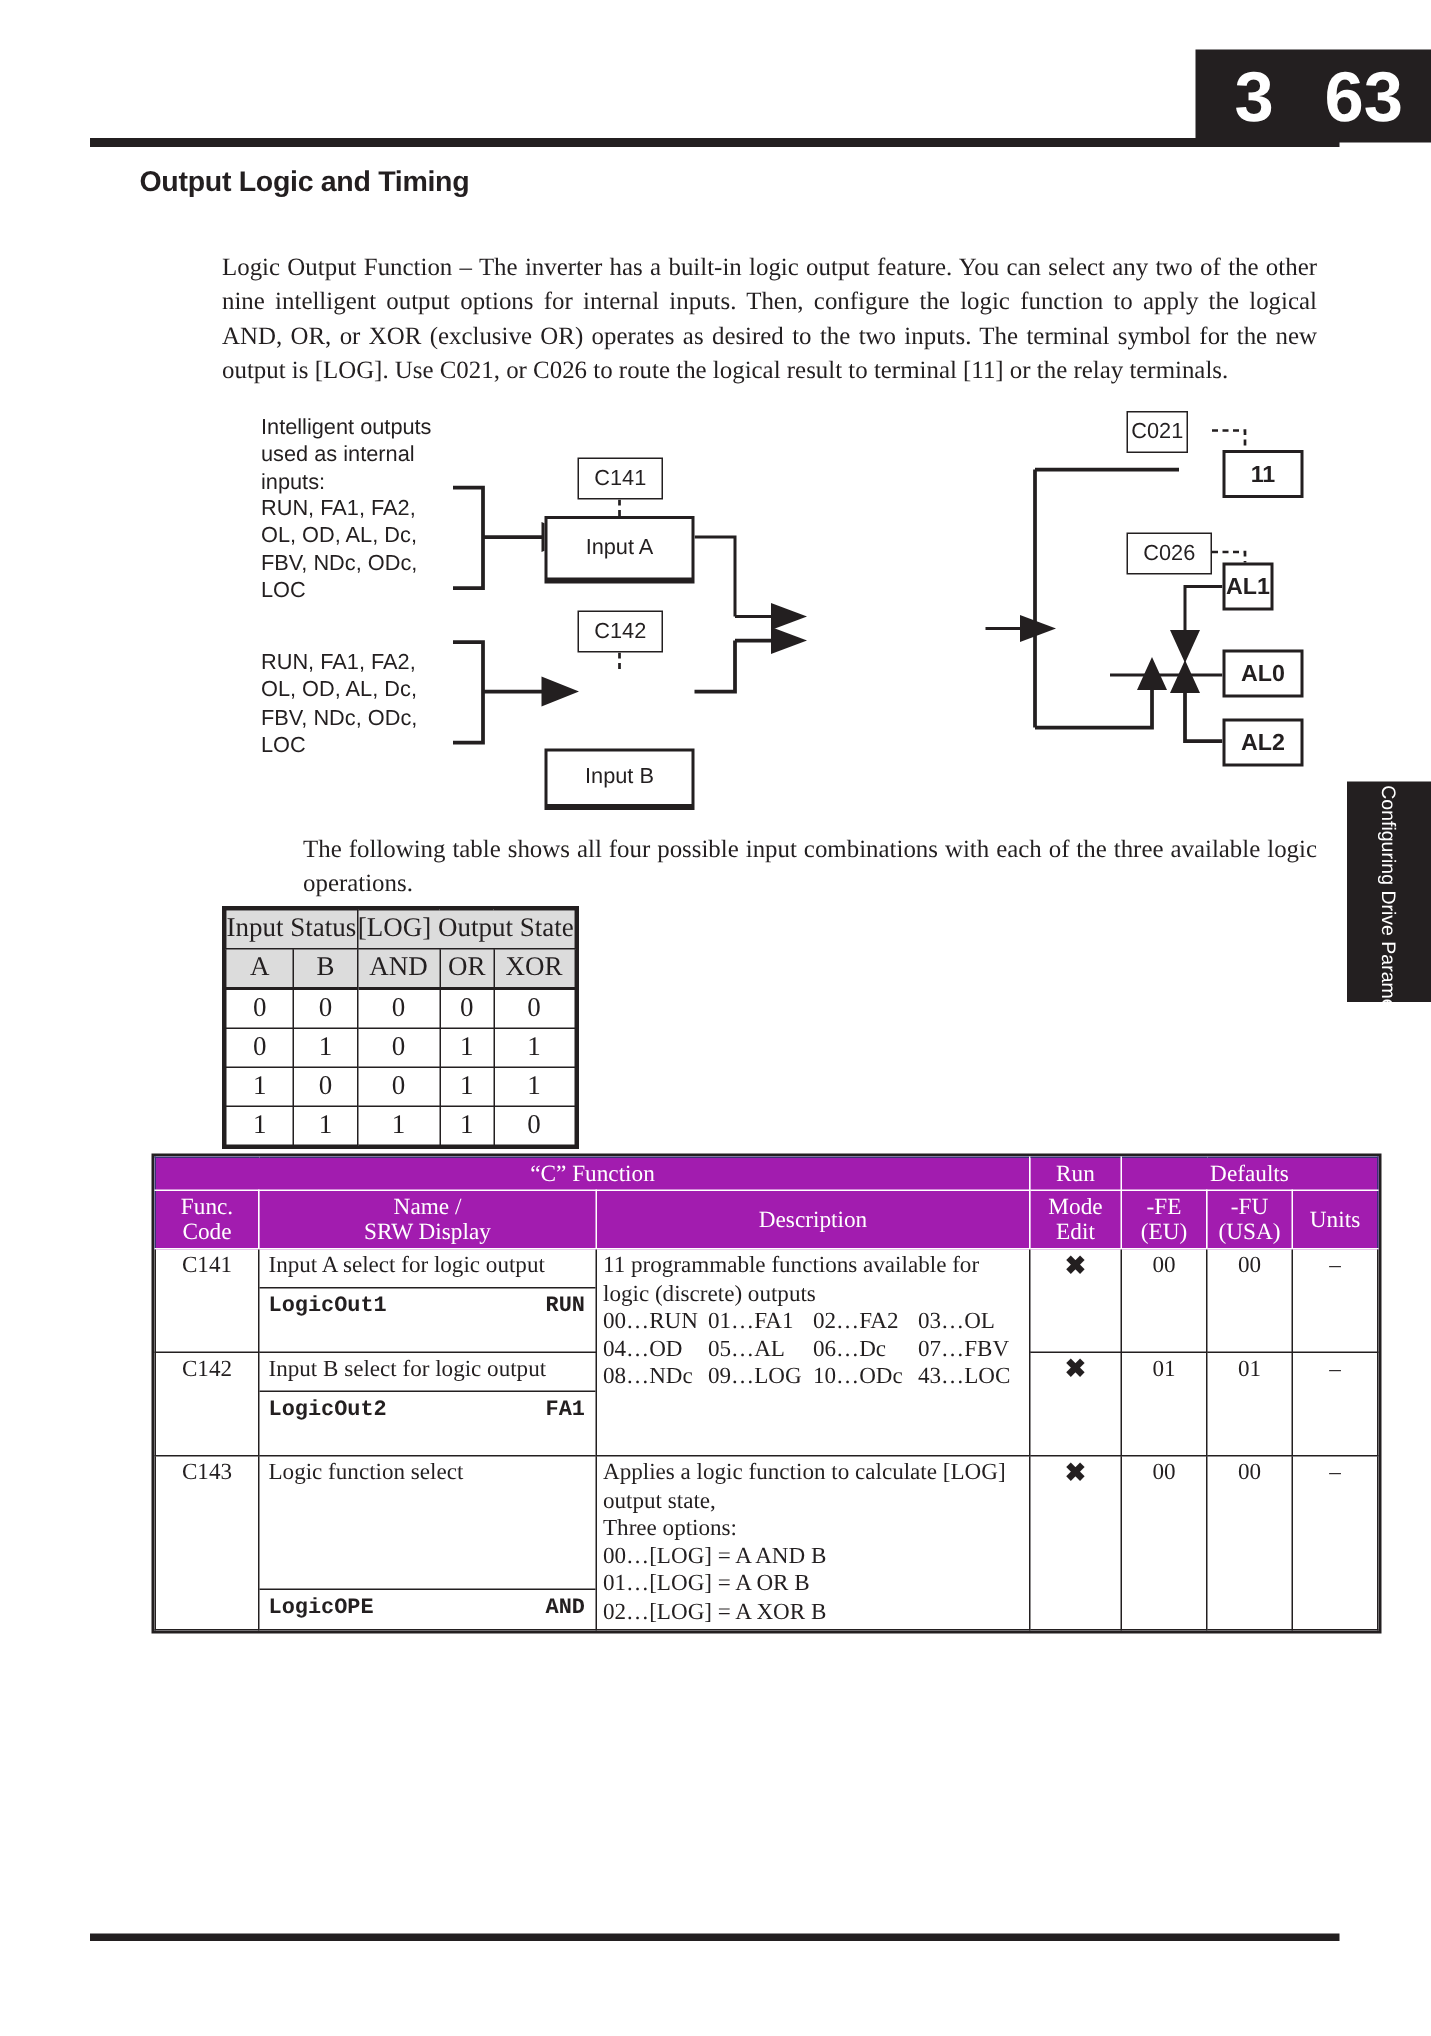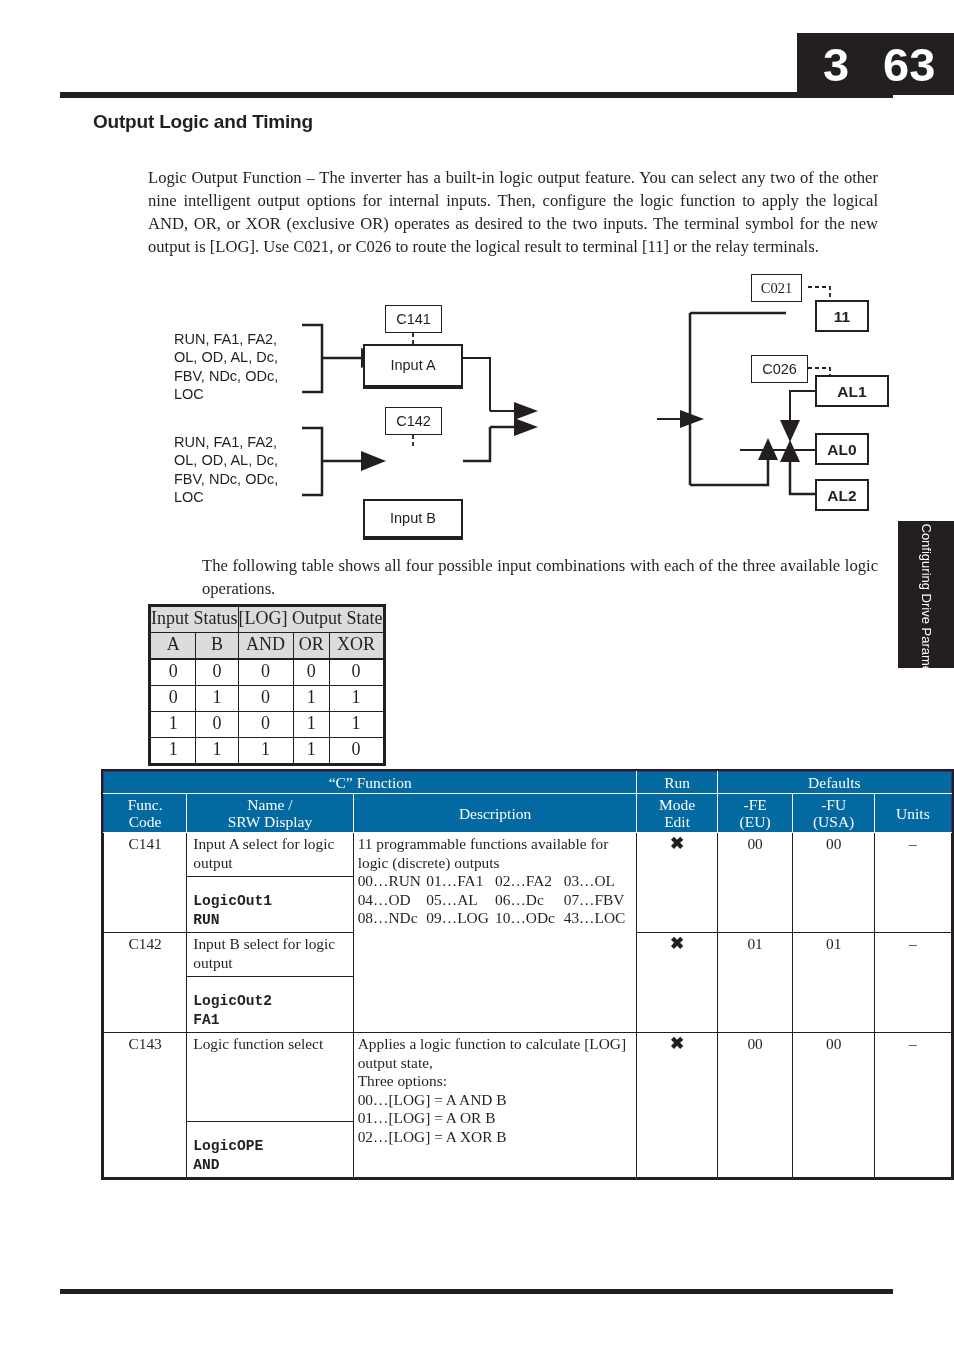--- a/index.html
+++ b/index.html
@@ -70,40 +70,40 @@
   #truth-wrap thead th{background:#dcdcdc;}
   #truth-wrap tbody tr:first-child td{border-top:2.5px solid #231f20;}
 
   
   #param-wrap{position:absolute;left:101px;top:769px;border:2.5px solid #231f20;}
   #param-table{border-collapse:collapse;font-size:15px;background:#ffffff;}
   #param-table td,#param-table th{
     border:1px solid #231f20;padding:2px 4px;vertical-align:top;font-weight:normal;
   }
   #param-table thead th{
-    background:#0369a1;color:#ffffff;text-align:center;vertical-align:middle;
-    font-size:15.5px;line-height:17px;padding:2px 18px;border-color:#ffffff;
+    background:#a21caf;color:#ffffff;text-align:center;vertical-align:middle;
+    font-size:15.5px;line-height:17px;padding:2px 3px;border-color:#ffffff;
   }
   #param-table thead tr:first-child th{border-top-color:#3b3078;}
   #param-table thead th.edge-l{border-left-color:#3b3078;}
   #param-table thead th.edge-r{border-right-color:#3b3078;}
   #param-table tbody td{font-size:15.4px;line-height:18.5px;}
   .c-func{width:60px;text-align:center;}
   .c-name{width:218px;}
   .c-desc{width:280px;}
   .c-run{width:52px;text-align:center;vertical-align:top;}
   .c-fe,.c-fu{width:48px;text-align:center;}
   .c-units{width:48px;text-align:center;}
   .srw{
     font-family:"Liberation Mono",monospace;font-weight:bold;font-size:14.6px;
     display:flex;justify-content:space-between;letter-spacing:0px;
   }
   .namecell{padding:0 !important;}
   .namecell .upper{padding:2px 5px 4px 6px;}
-  .namecell .lower{padding:15px 7px 3px 6px;border-top:1px solid #231f20;flex-direction:column;}
+  .namecell .lower{padding:3px 7px 3px 6px;border-top:1px solid #231f20;}
   .xmark{font-family:"Liberation Sans",sans-serif;font-weight:bold;font-size:17px;}
   .desc-grid{display:grid;grid-template-columns:1fr 1fr 1fr 1fr;}
   .nowrapline{white-space:nowrap;}
 </style>
 </head>
 <body>
 
 <div id="page-tab">
   <span class="num chapter">3</span>
   <span class="num folio">63</span>
@@ -164,39 +164,42 @@
       <polygon points="191,181 216,191 191,201"></polygon>
       <polygon points="344,132 368,141 344,150"></polygon>
       <polygon points="344,148 368,157 344,166"></polygon>
       <polygon points="510,140 534,149 510,158"></polygon>
       <polygon points="610,150 620,172 630,150"></polygon>
       <polygon points="588,190 598,168 608,190"></polygon>
       <polygon points="610,192 620,170 630,192"></polygon>
     </g>
   </svg>
 
+  <div class="lbl" style="left:4px;top:6px;">Intelligent outputs
+used as internal
+inputs:</div>
   <div class="lbl" style="left:4px;top:60px;">RUN, FA1, FA2,
 OL, OD, AL, Dc,
 FBV, NDc, ODc,
 LOC</div>
   <div class="lbl" style="left:4px;top:163px;">RUN, FA1, FA2,
 OL, OD, AL, Dc,
 FBV, NDc, ODc,
 LOC</div>
 
   <div class="box thin" style="left:215px;top:35px;width:57px;height:28px;">C141</div>
   <div class="box thin" style="left:215px;top:137px;width:57px;height:28px;">C142</div>
-  <div class="box thin" style="left:581px;top:4px;width:51px;height:28px;font-family:Liberation Serif, serif;">C021</div>
+  <div class="box thin" style="left:581px;top:4px;width:41px;height:28px;">C021</div>
   <div class="box thin" style="left:581px;top:85px;width:57px;height:28px;">C026</div>
 
   <div class="box heavy" style="left:193px;top:74px;width:100px;height:45px;">Input A</div>
   <div class="box heavy" style="left:193px;top:185px;width:100px;height:41px;margin-top:44px;">Input B</div>
 
   <div class="box bold" style="left:645px;top:30px;width:54px;height:32px;">11</div>
-  <div class="box bold" style="left:645px;top:105px;width:74px;height:32px;">AL1</div>
+  <div class="box bold" style="left:645px;top:105px;width:34px;height:32px;">AL1</div>
   <div class="box bold" style="left:645px;top:163px;width:54px;height:32px;">AL0</div>
   <div class="box bold" style="left:645px;top:209px;width:54px;height:32px;">AL2</div>
 </div>
 
 <p id="table-intro-para" class="bodytext">The following table shows all four possible input combinations with each of the three available logic operations.</p>
 
 <div id="truth-wrap">
   <table>
     <thead>
       <tr>

